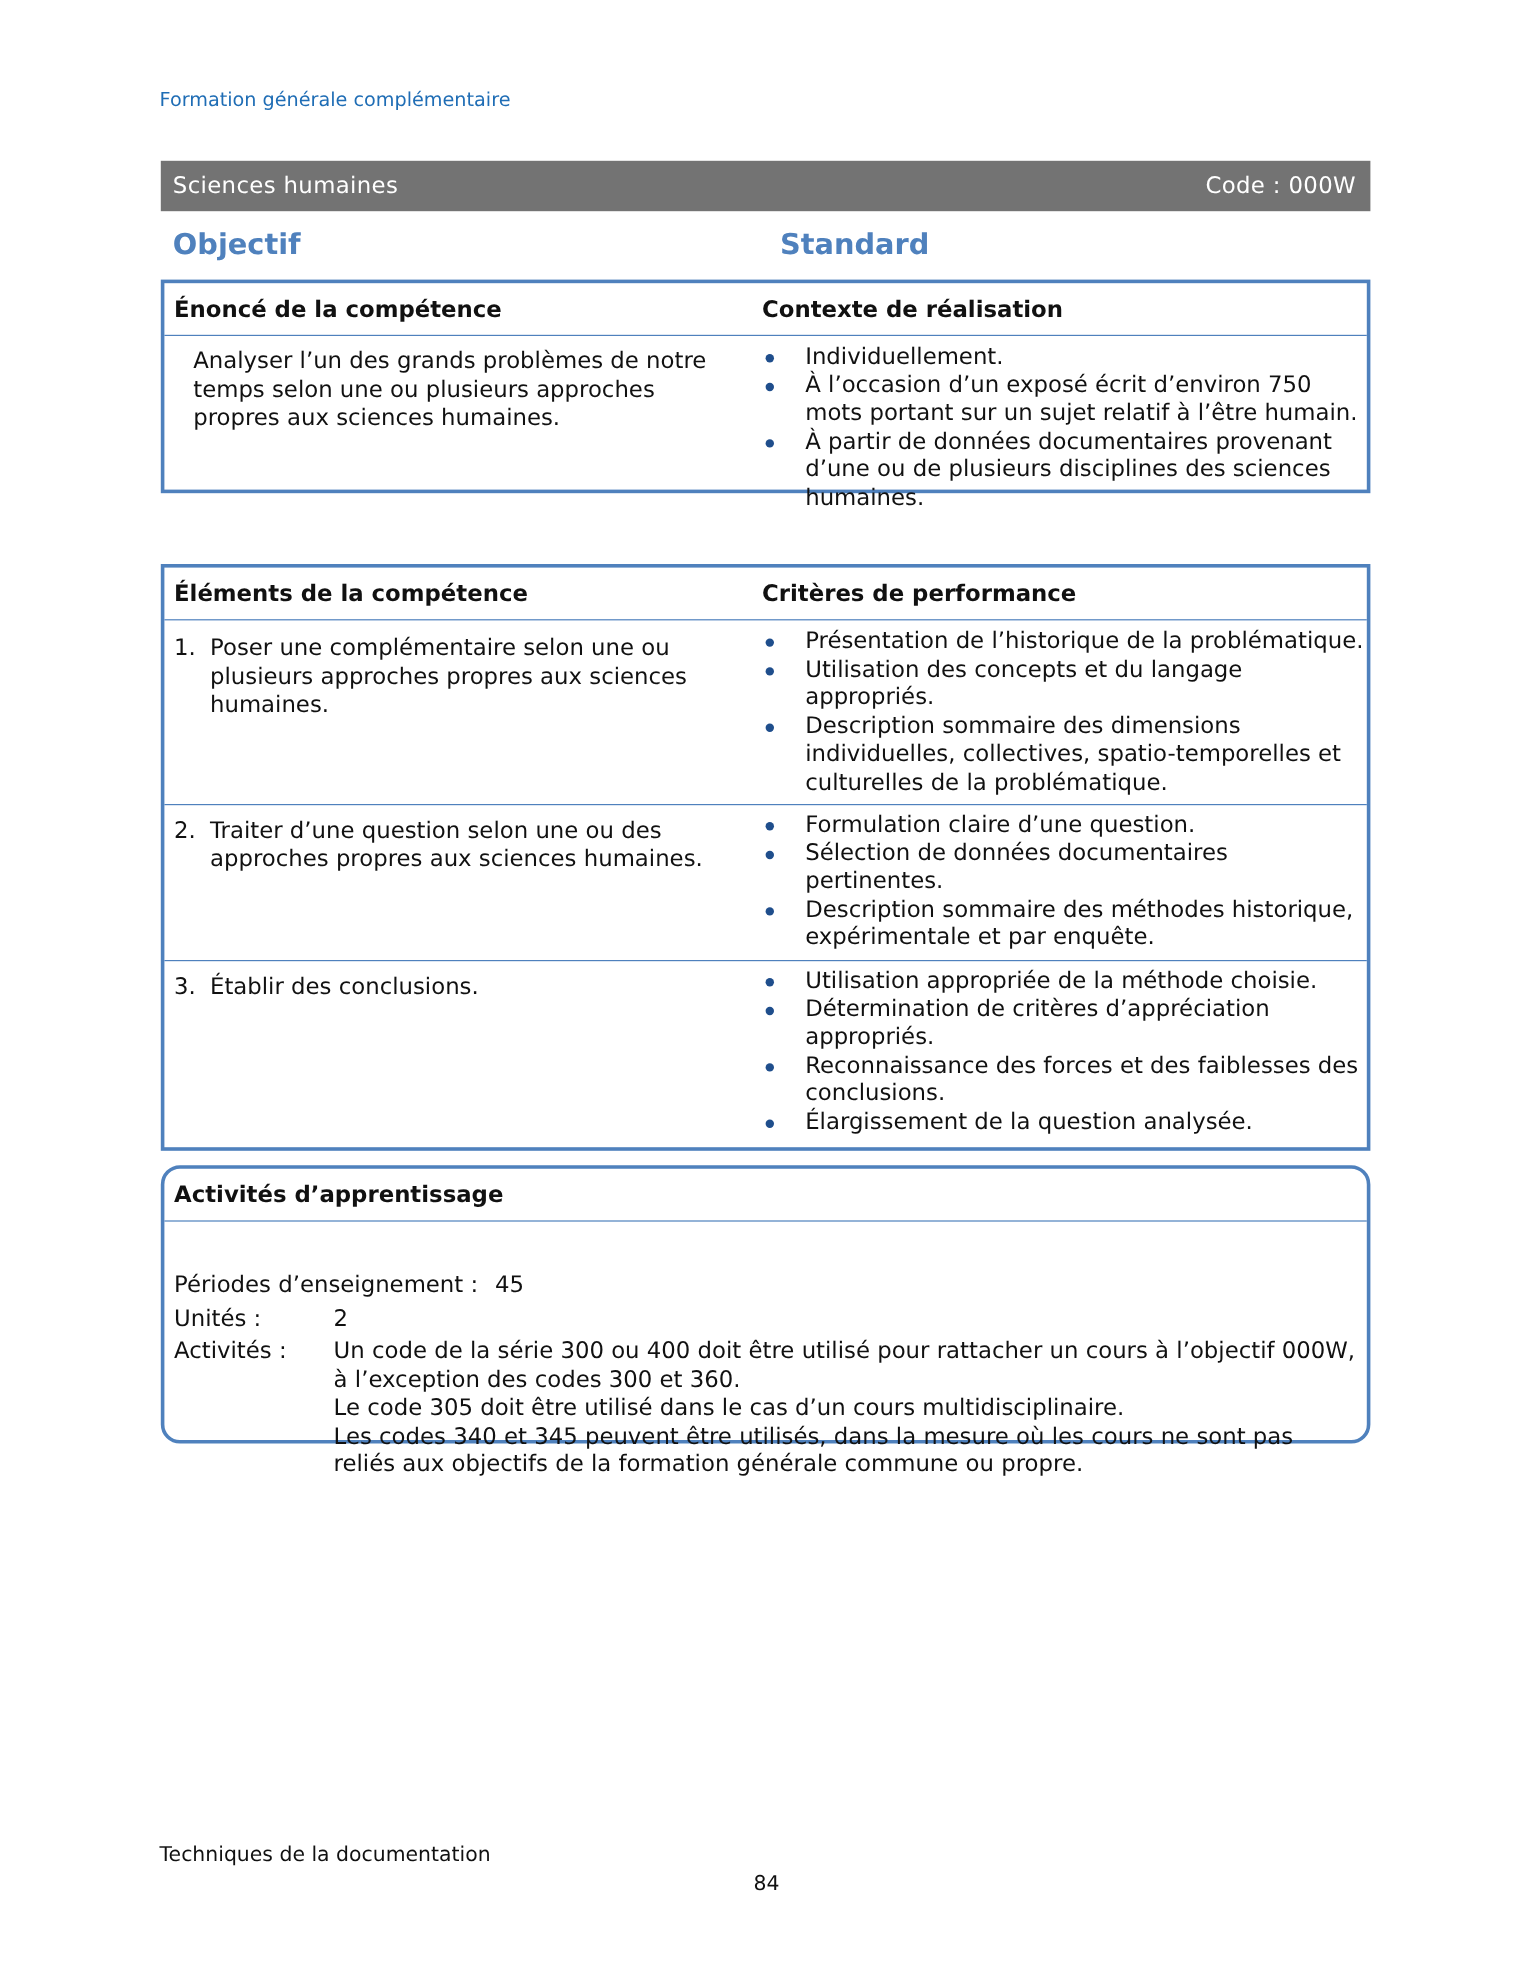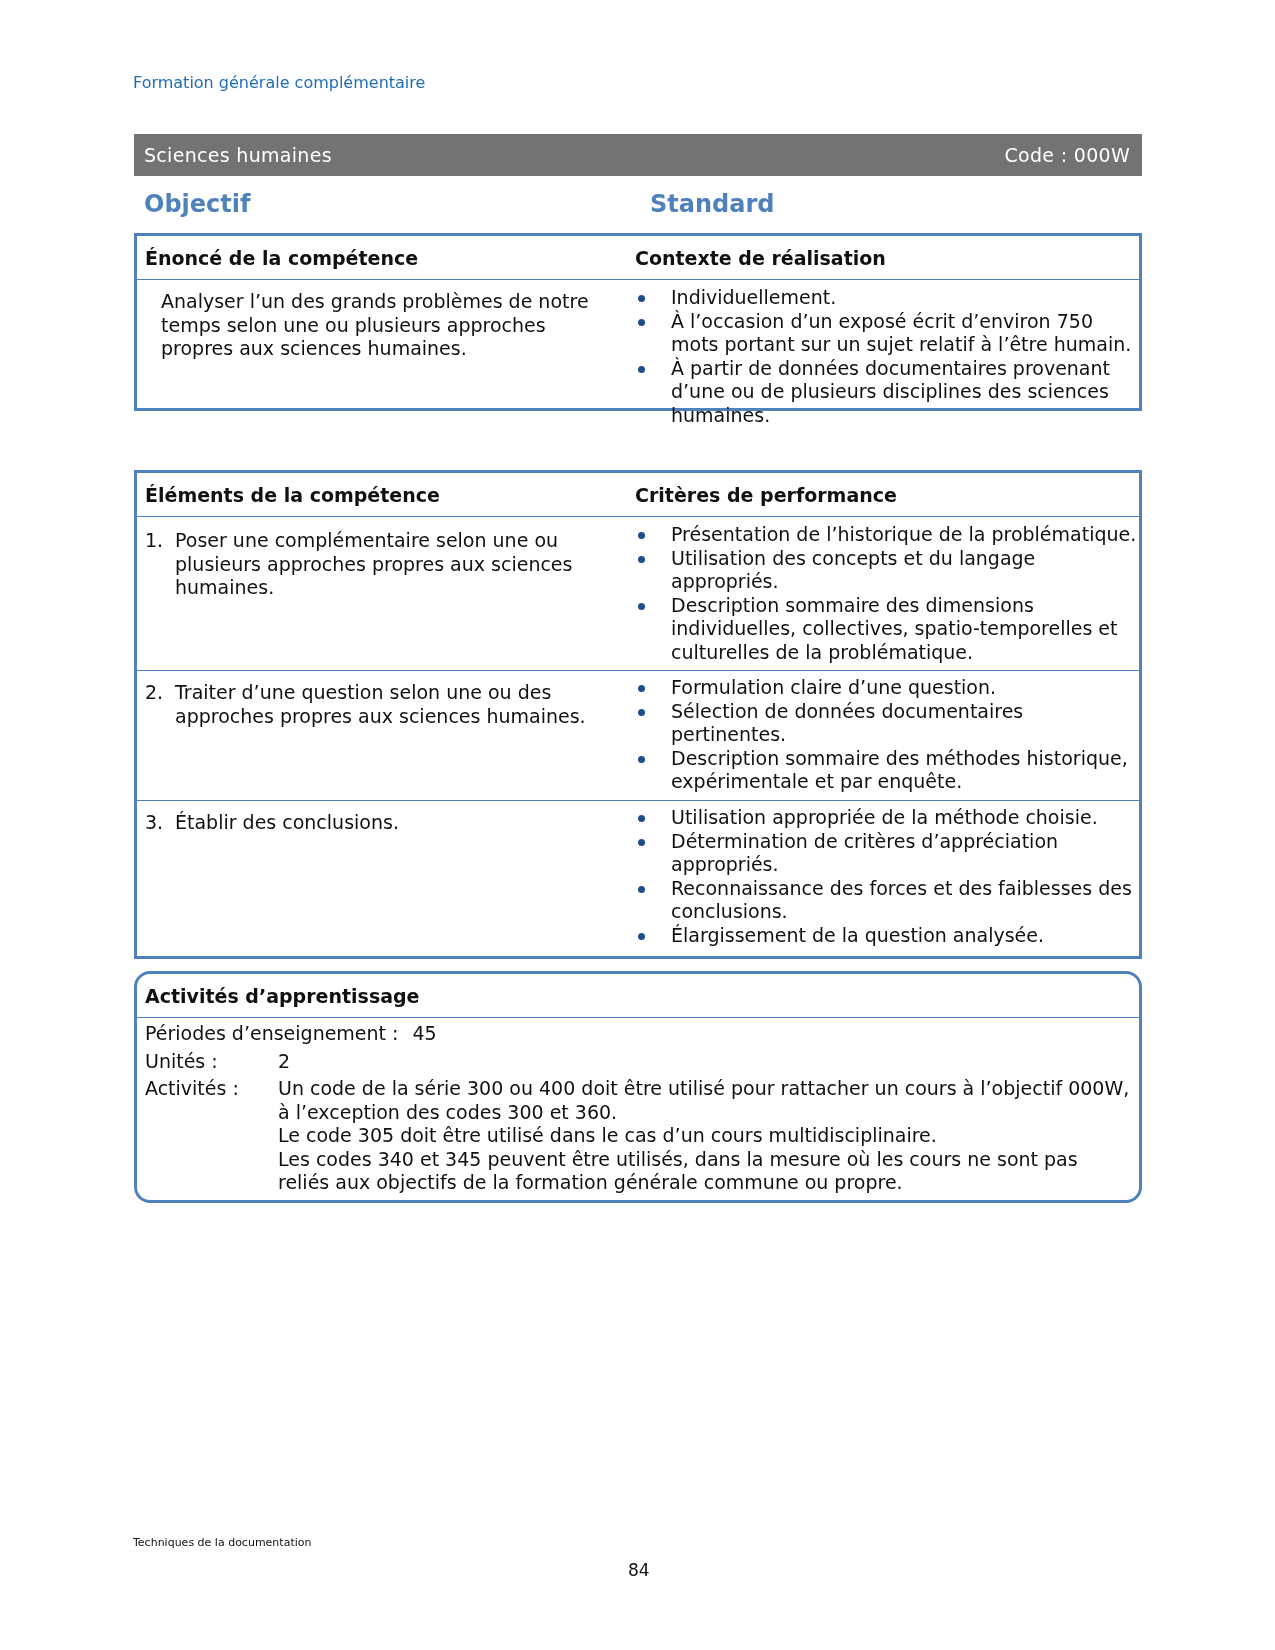--- a/index.html
+++ b/index.html
@@ -43,21 +43,21 @@
     position: absolute; left: 5px; top: 9px; width: 7px; height: 7px;
     border-radius: 50%; background: #1f4e8c;
   }
   .numbered { position: relative; padding-left: 30px; font-size: 19px; line-height: 23.5px; }
   .numbered .num { position: absolute; left: 0; top: 0; }
 
   .activities .kv { display: flex; font-size: 19px; line-height: 23.5px; }
   .activities .k { width: 133px; flex-shrink: 0; }
   .activities .k.wide { width: auto; margin-right: 14px; }
 
-  .footer-left { position: absolute; left: 133px; top: 1536px; font-size: 11px; }
+  .footer-left { position: absolute; left: 133px; top: 1536px; font-size: 17px; }
   .footer-page { position: absolute; left: 628px; top: 1560px; font-size: 17px; }
 </style>
 </head>
 <body>
 
 <div class="running-head">Formation générale complémentaire</div>
 
 <div class="banner">
   <span>Sciences humaines</span>
   <span>Code : 000W</span>
@@ -130,21 +130,21 @@
       </ul>
     </div>
   </div>
 </div>
 
 <div class="box activities" style="top:971px; height:232px;border-radius:16px;">
   <div class="row first">
     <div class="hdr">Activités d’apprentissage</div>
   </div>
   <div class="row" style="flex-direction:column; padding:4px 8px 0 8px;">
-    <div class="kv" style="margin-bottom:4px;">
+    <div class="kv" style="margin-bottom:4px;margin-top:38px;">
       <span class="k wide">Périodes d’enseignement :</span>
       <span>45</span>
     </div>
     <div class="kv" style="margin-bottom:4px;">
       <span class="k">Unités :</span>
       <span>2</span>
     </div>
     <div class="kv">
       <span class="k">Activités :</span>
       <div style="flex:1;">

